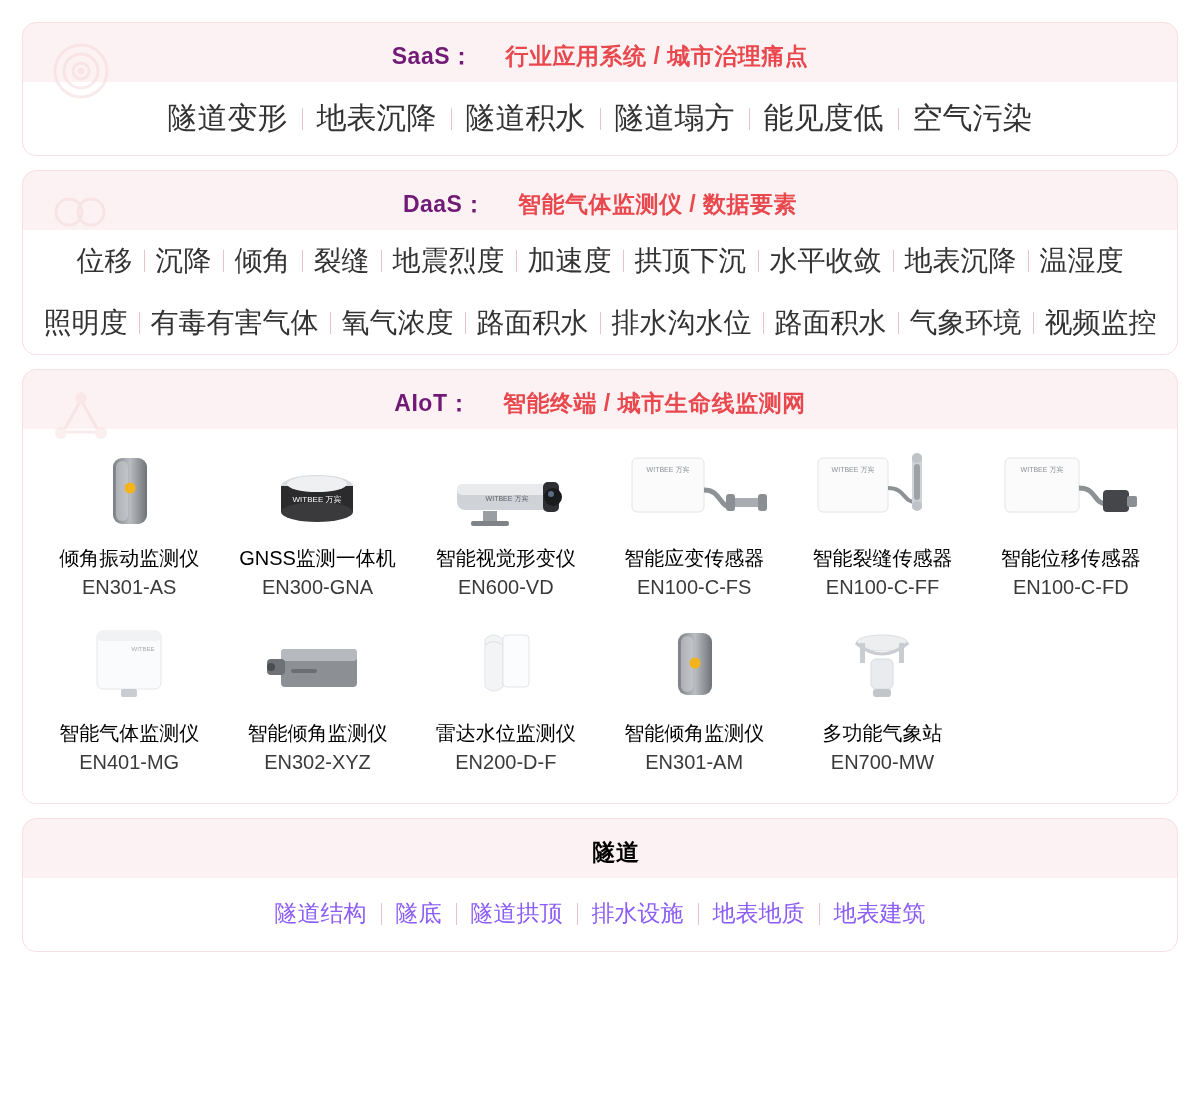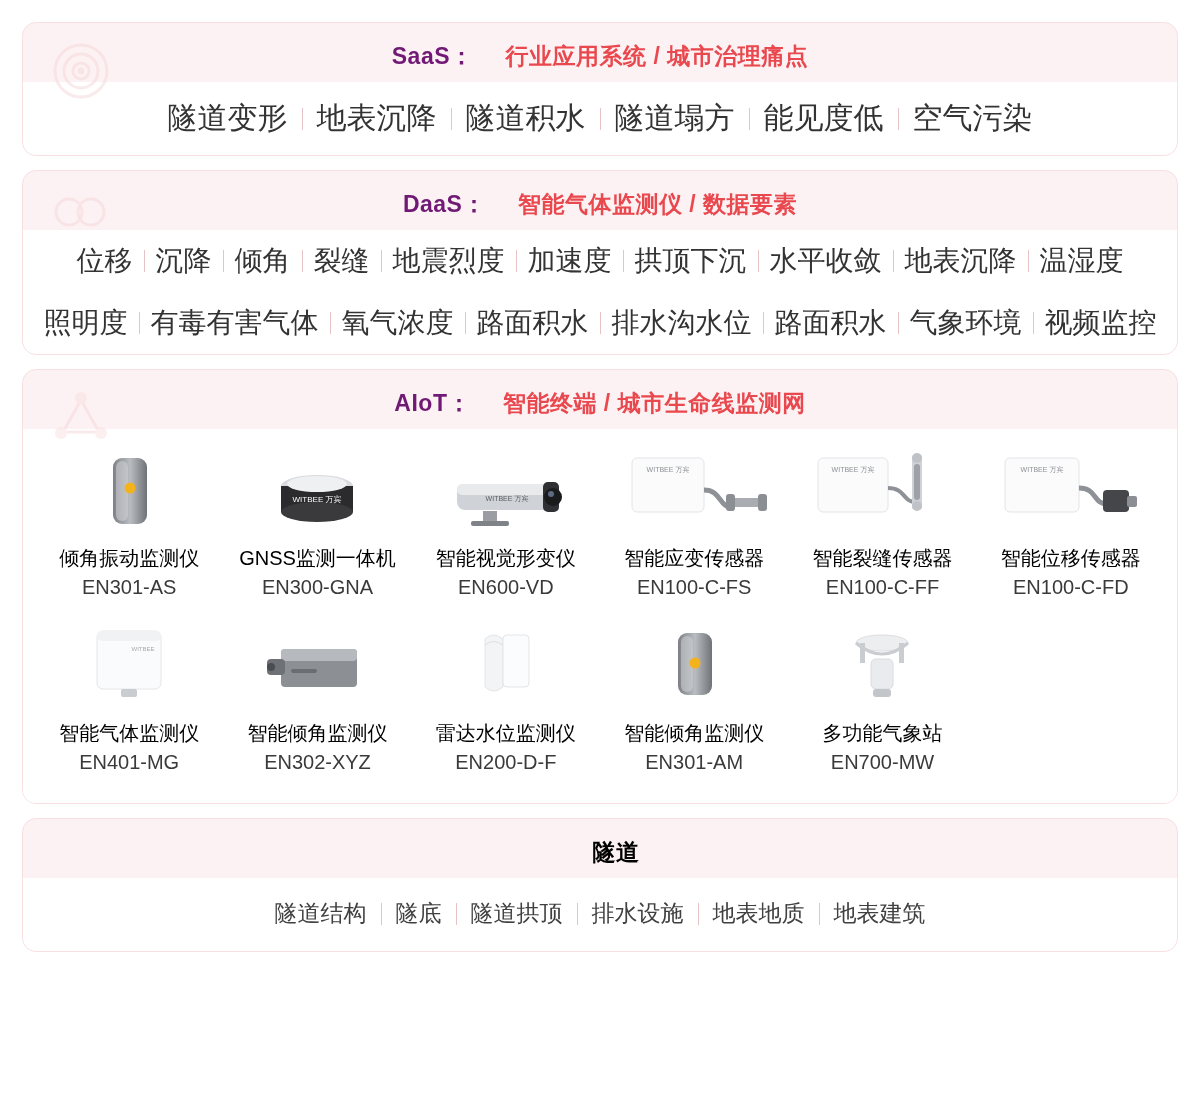--- a/index.html
+++ b/index.html
@@ -125,21 +125,21 @@
 
   
   .card-header.simple .title { color: #000000; }
 
   .footer-row {
     display: flex;
     justify-content: center;
     align-items: center;
     padding: 20px 8px 22px 8px;
     font-size: 23px;
-    color: #404040;
+    color: #8b5cf6;
   }
 </style>
 </head>
 <body>
 
 <div class="page">
 
   <div class="card">
     <div class="wm">
       <svg width="64" height="64" viewBox="0 0 64 64">

